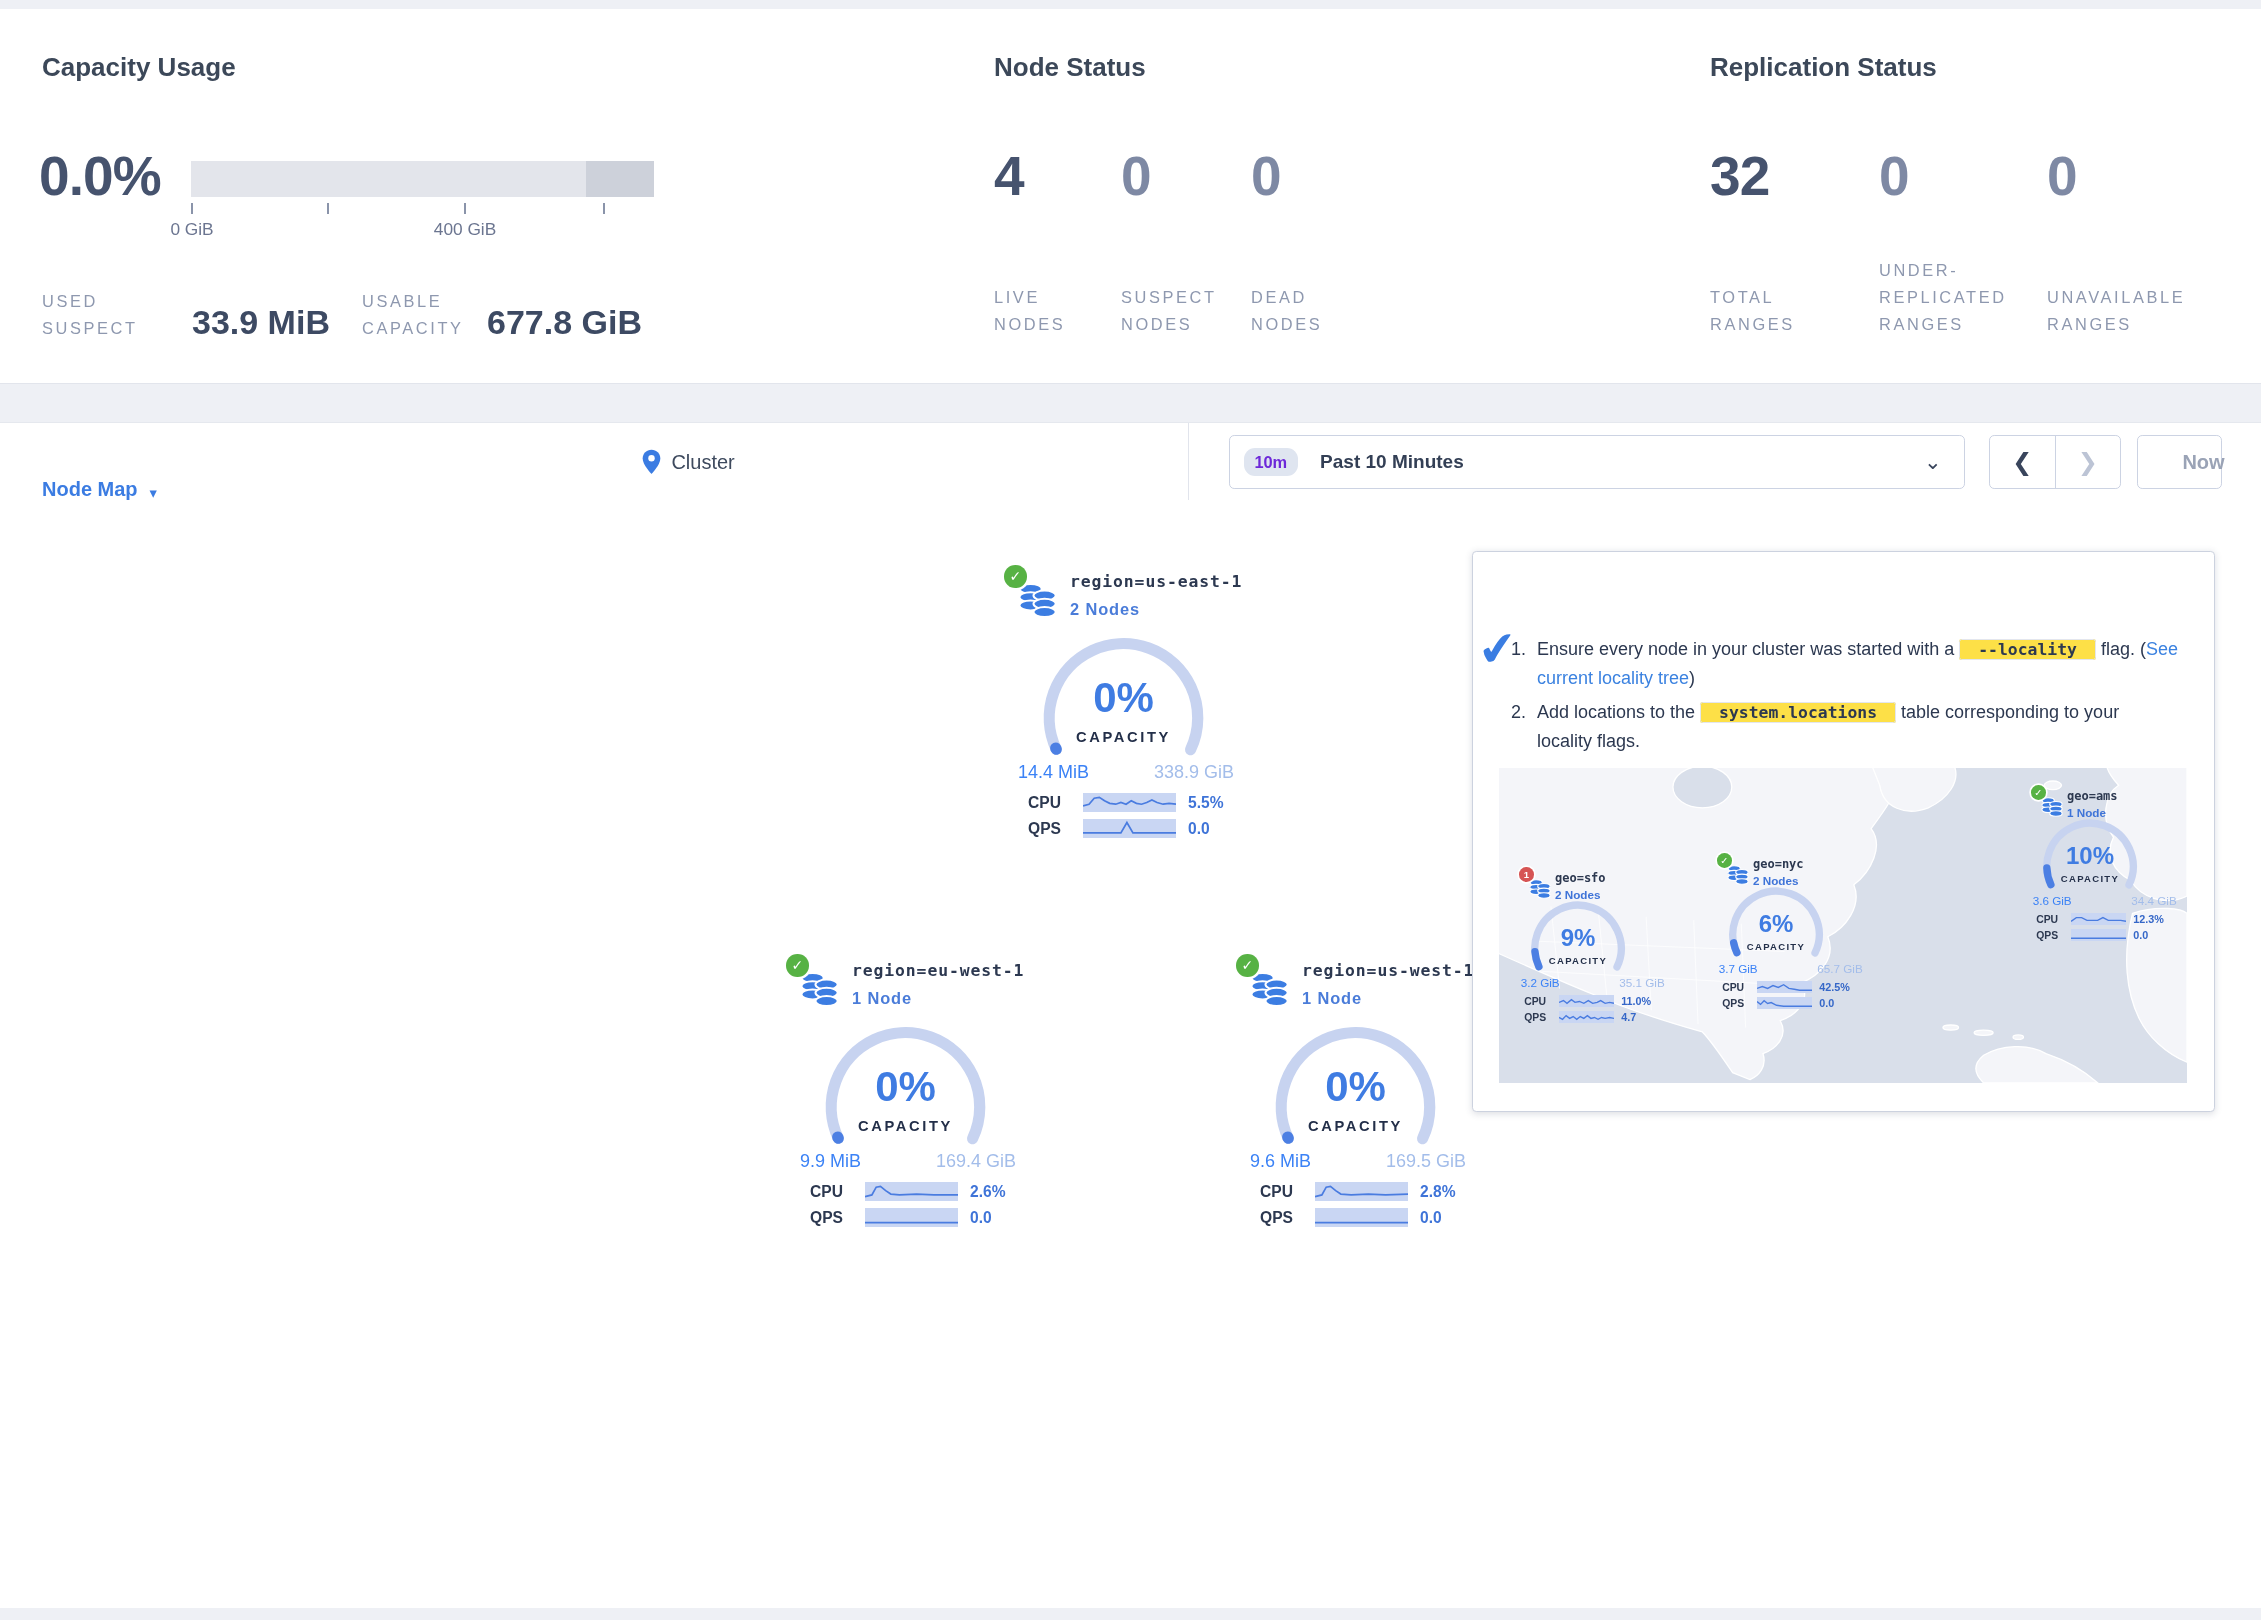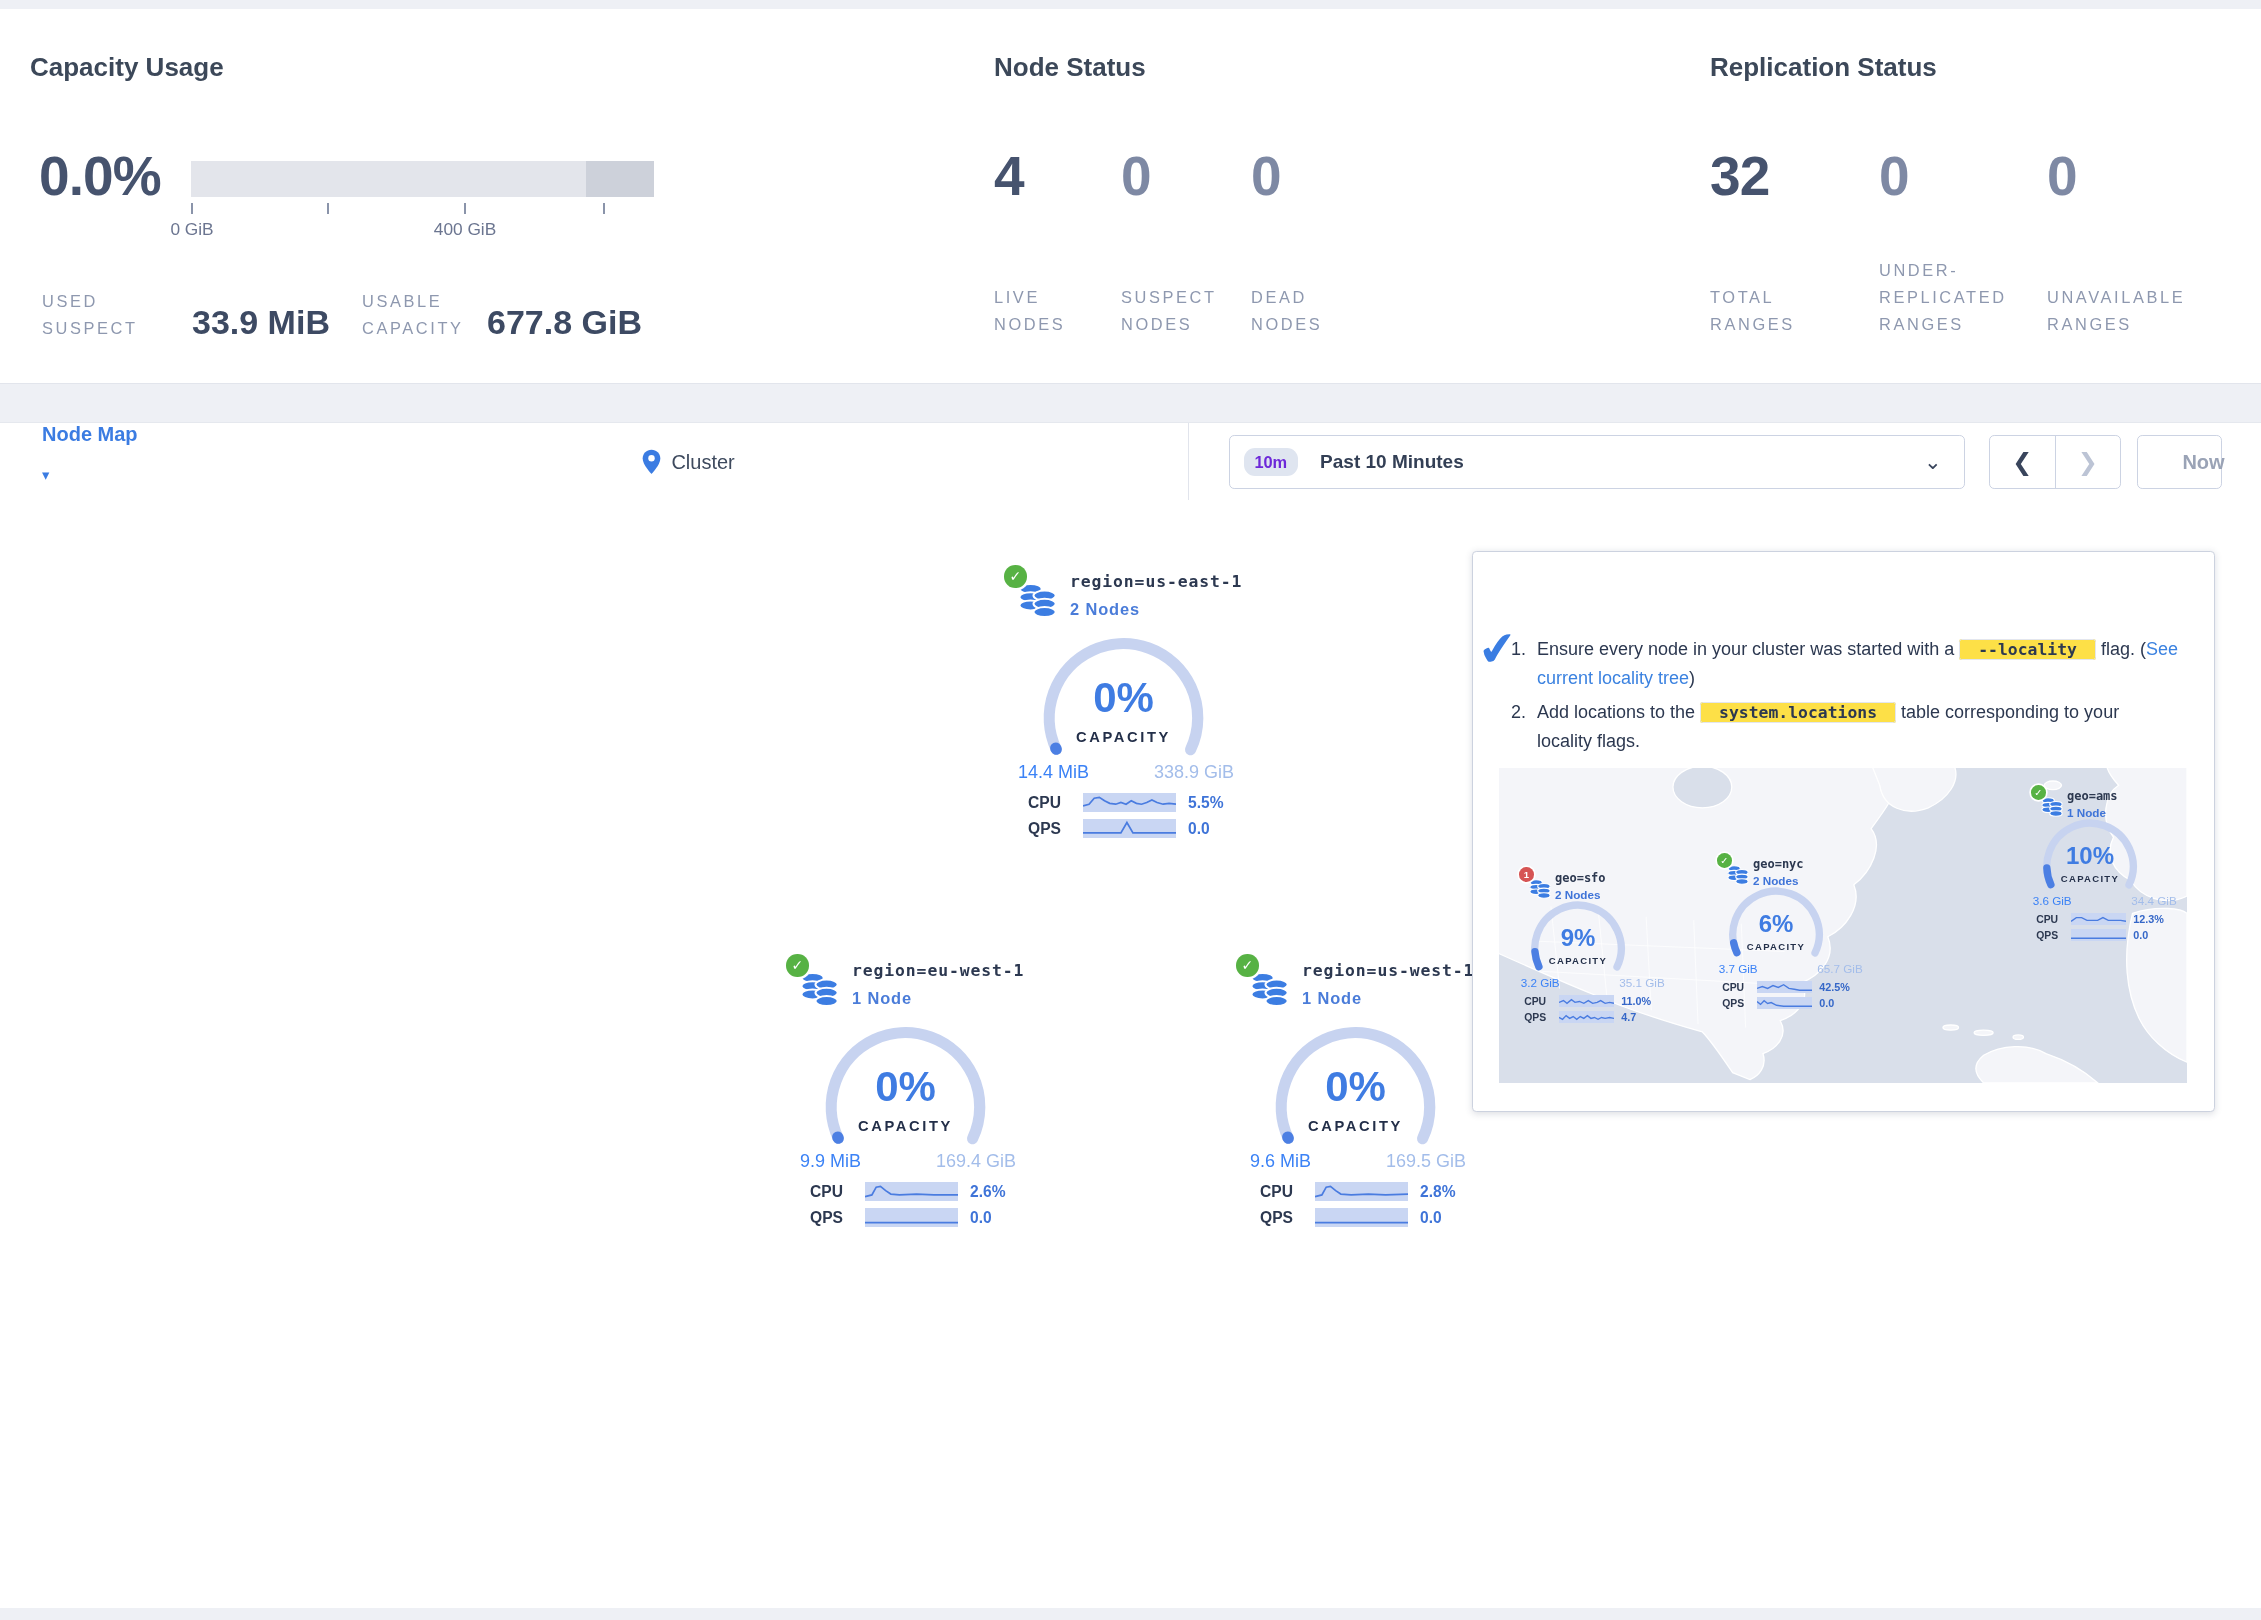--- a/index.html
+++ b/index.html
@@ -19,21 +19,21 @@
   .caps-label{position:absolute;bottom:45px;font-size:16.4px;letter-spacing:2.6px;color:#8e98af;line-height:27px;font-weight:500;}
   .cap-bar-track{position:absolute;left:191px;top:152px;width:463px;height:36px;background:#e3e5eb;}
   .cap-bar-dark{position:absolute;right:0;top:0;width:68px;height:36px;background:#cdd1da;}
   .cap-tick{position:absolute;top:194px;width:1.7px;height:11.3px;background:#8a94aa;}
   .cap-tick-label{position:absolute;top:210px;font-size:17.3px;color:#6b7590;transform:translateX(-50%);white-space:nowrap;}
   .sub-label{position:absolute;top:279px;width:139px;font-size:16.4px;letter-spacing:2.6px;color:#8e98af;line-height:27px;font-weight:500;}
   .sub-value{position:absolute;top:294px;font-size:34px;font-weight:700;color:#3d4a63;}
 
   
   .toolbar{position:absolute;left:0;top:422px;width:2261px;height:78px;background:#fff;border-top:0.9px solid #e5e8ee;border-bottom:0.9px solid #e5e8ee;}
-  .view-picker{position:absolute;left:42px;top:0;height:78px;display:flex;align-items:flex-start;gap:20px;cursor:pointer;flex-direction:column;}
+  .view-picker{position:absolute;left:42px;top:0;height:78px;display:flex;align-items:flex-end;gap:12px;cursor:pointer;}
   .view-picker-label{font-size:20px;font-weight:600;color:#3b7ce2;}
   .view-picker-caret{font-size:14.7px;color:#3b7ce2;}
   .breadcrumb{position:absolute;left:642px;top:0;height:78px;display:flex;align-items:center;gap:10.4px;}
   .breadcrumb-label{font-size:20px;color:#3e4a5e;}
   .toolbar-divider{position:absolute;left:1188px;top:0;width:0.9px;height:78px;background:#e1e4ec;}
   .time-box{position:absolute;left:1229px;top:12px;width:736px;height:54px;border:1.7px solid #ccd3e3;border-radius:5.2px;display:flex;align-items:center;box-sizing:border-box;cursor:pointer;background:#fff;}
   .time-badge{margin-left:14px;background:#dfe5f0;border-radius:11px;padding:4.3px 10.4px;font-size:16.4px;font-weight:700;color:#6d28d9;}
   .time-label{margin-left:22.5px;font-size:19px;font-weight:700;color:#333f55;}
   .time-chevron{margin-left:auto;margin-right:22.5px;font-size:21px;color:#39455c;line-height:8.7px;}
   .range-arrows{position:absolute;left:1989px;top:12px;width:132px;height:54px;border:1.7px solid #ccd3e3;border-radius:5.2px;display:flex;box-sizing:border-box;background:#fff;}
@@ -109,21 +109,21 @@
         <ellipse cx="32" cy="20" rx="13.5" ry="6"></ellipse>
         <ellipse cx="32" cy="30" rx="13.5" ry="6"></ellipse>
         <ellipse cx="32" cy="40" rx="13.5" ry="6"></ellipse>
       </g>
     </symbol>
   </defs>
 </svg>
 
 <div class="stats-card">
 
-  <div class="stat-title" style="left:30px">Capacity Usage</div>
+  <div class="stat-title" style="left:42px">Capacity Usage</div>
   <div class="bignum" style="left:39px">0.0%</div>
   <div class="cap-bar-track">
       <div class="cap-bar-dark"></div>
     </div>
   <div class="cap-tick" style="left:191px"></div>
   <div class="cap-tick" style="left:327px"></div>
   <div class="cap-tick" style="left:464px"></div>
   <div class="cap-tick" style="left:603px"></div>
   <div class="cap-tick-label" style="left:192px">0 GiB</div>
   <div class="cap-tick-label" style="left:465px">400 GiB</div>

